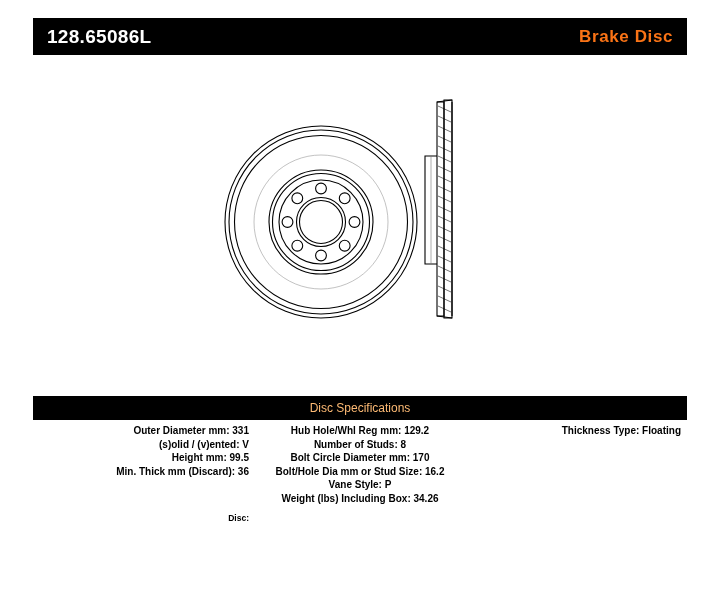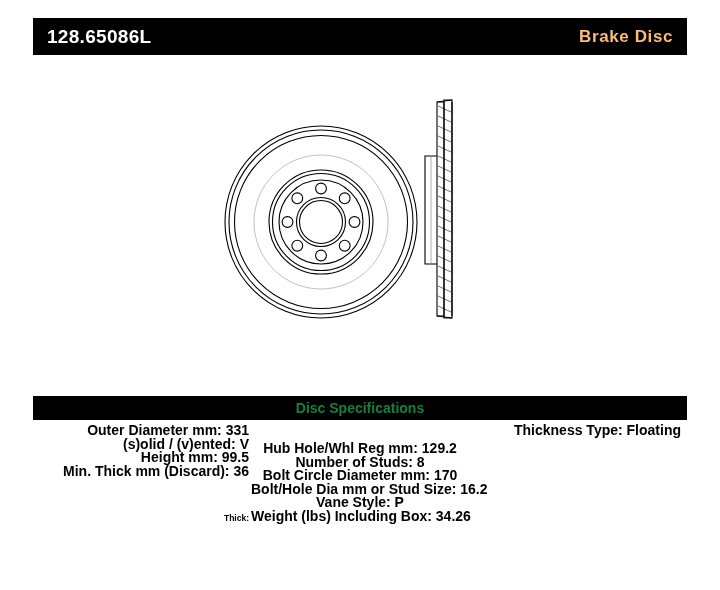--- a/index.html
+++ b/index.html
@@ -35,21 +35,21 @@
     padding: 0 14px;
     box-sizing: border-box;
   }
   .part-number {
     color: #ffffff;
     font-size: 19px;
     font-weight: bold;
     letter-spacing: 0.3px;
   }
   .product-type {
-    color: #fdba74;
+    color: #f97316;
     font-size: 17px;
     font-weight: bold;
     letter-spacing: 0.6px;
   }
 
   
   .drawing {
     position: absolute;
     left: 33px;
     top: 60px;
@@ -67,48 +67,47 @@
     top: 396px;
     width: 654px;
     height: 24px;
     background: #000000;
     display: flex;
     align-items: center;
     justify-content: center;
     box-sizing: border-box;
   }
   .spec-bar-title {
-    color: #15803d;
-    font-size: 14px;
-    font-weight: bold;
+    color: #fdba74;
+    font-size: 12px;
+    font-weight: normal;
   }
 
   
   .specs {
     position: absolute;
     left: 33px;
     top: 424px;
     width: 654px;
     display: flex;
     align-items: flex-start;
-    font-size: 14px;
+    font-size: 10px;
     font-weight: bold;
   }
   .spec-col {
     box-sizing: border-box;
   }
   .spec-col.left {
     width: 218px;
     text-align: right;
     padding-right: 2px;
   }
   .spec-col.mid {
     width: 218px;
     text-align: center;
-    margin-top: 18px;
   }
   .spec-col.right {
     width: 218px;
     text-align: right;
     padding-right: 6px;
   }
   .spec-line {
     line-height: 13.6px;
     white-space: nowrap;
   }
@@ -224,17 +223,17 @@
       <div class="spec-line">Bolt/Hole Dia mm or Stud Size: 16.2</div>
       <div class="spec-line">Vane Style: P</div>
       <div class="spec-line">Weight (lbs) Including Box: 34.26</div>
     </div>
     <div class="spec-col right">
       <div class="spec-line">Thickness Type: Floating</div>
     </div>
   </div>
 
   <div class="note">
-    <span class="note-text">Thick:</span>
+    <span class="note-text">Disc:</span>
     <span class="note-text"></span>
   </div>
 
 </div>
 
 </body></html>

